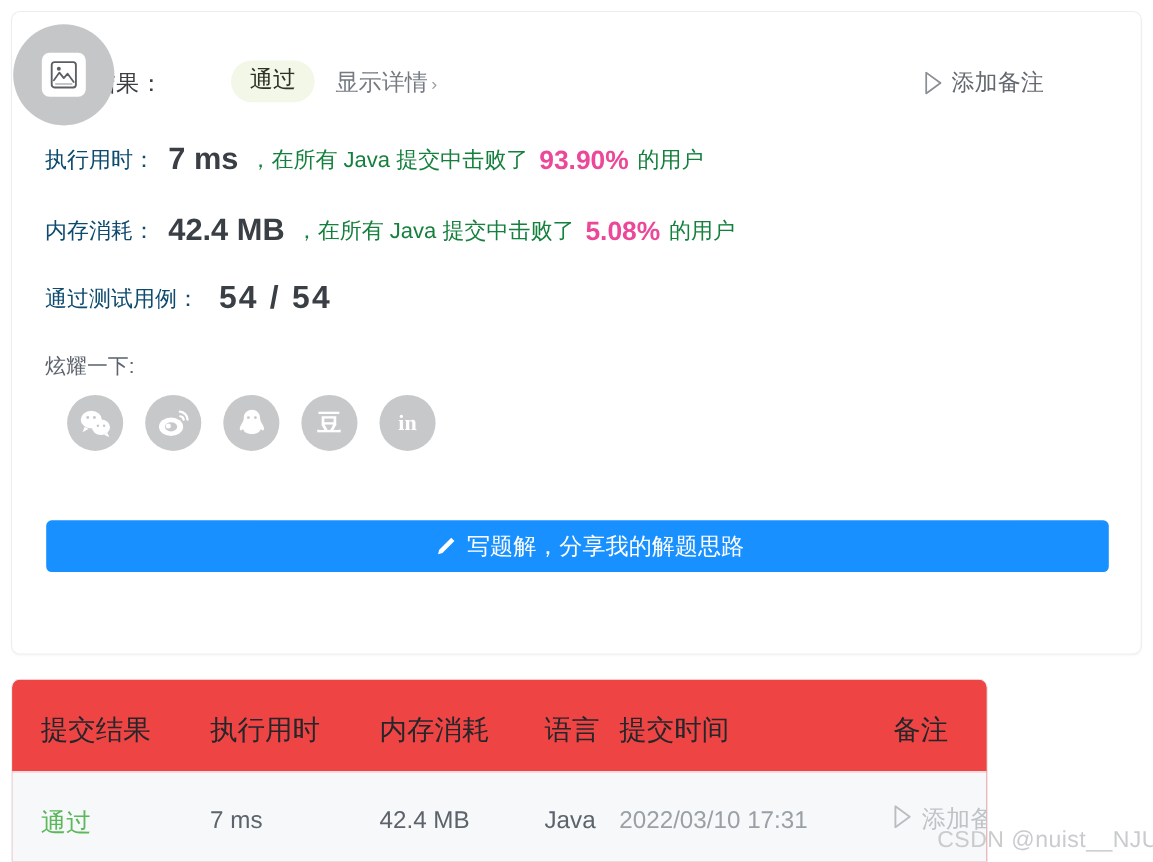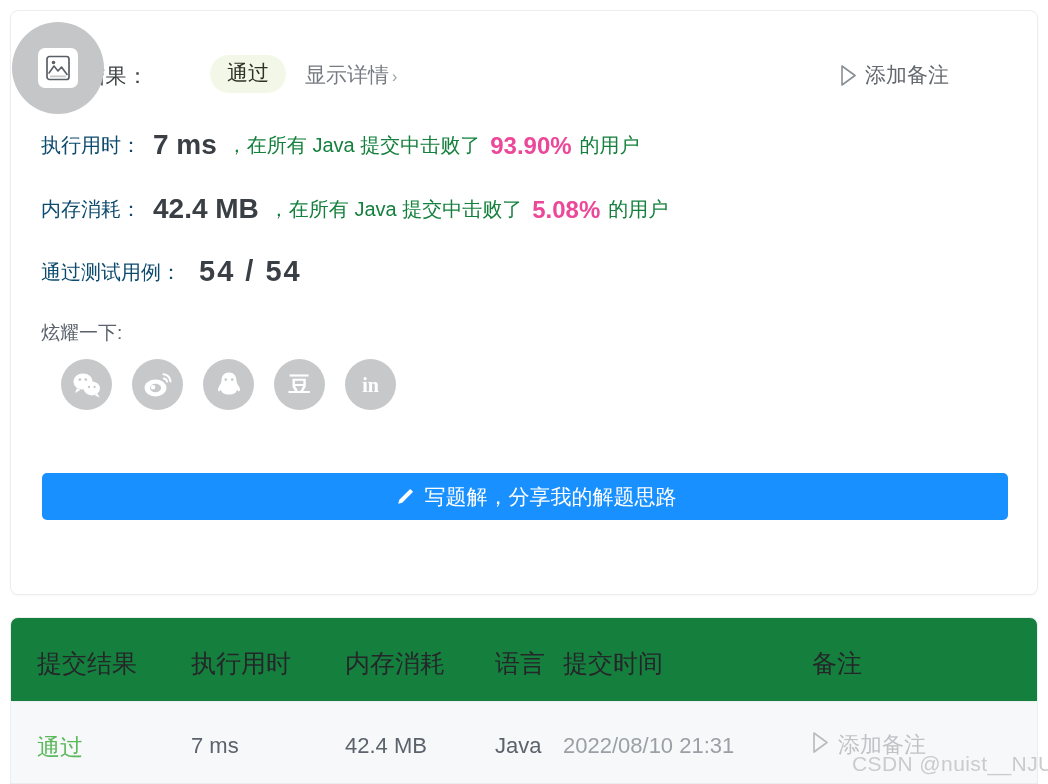--- a/index.html
+++ b/index.html
@@ -177,23 +177,23 @@
     font-family: inherit;
     padding-left: 27px;
   }
   .write-btn svg { display:block; }
 
   
   .table-card {
     position: absolute;
     left: 10px;
     top: 617px;
-    width: 1028px;
+    width: 888px;
     height: 167px;
-    background: #15803d;
+    background: #ef4444;
     border: 1px solid #ebedef;
     border-top-left-radius: 8px;
     border-top-right-radius: 8px;
     box-sizing: border-box;
     overflow: hidden;
   }
   .tbl-row {
     position: relative;
     height: 83px;
   }
@@ -371,21 +371,21 @@
     <span class="cell c3">语言</span>
     <span class="cell c4">提交时间</span>
     <span class="cell c5">备注</span>
   </div>
 
   <div class="tbl-row tbl-body">
     <span class="cell c0 pass">通过</span>
     <span class="cell c1">7 ms</span>
     <span class="cell c2">42.4 MB</span>
     <span class="cell c3">Java</span>
-    <span class="cell c4 muted">2022/08/10 21:31</span>
+    <span class="cell c4 muted">2022/03/10 17:31</span>
     <span class="cell c5 note">
       <span>
         <svg width="17" height="21" viewBox="0 0 17 21">
           <path d="M2 1 L15 10.5 L2 20 Z" fill="none" stroke="#b9bdc1" stroke-width="1.7" stroke-linejoin="round"></path>
         </svg>
       </span>
       <span>添加备注</span>
     </span>
   </div>
 </div>

